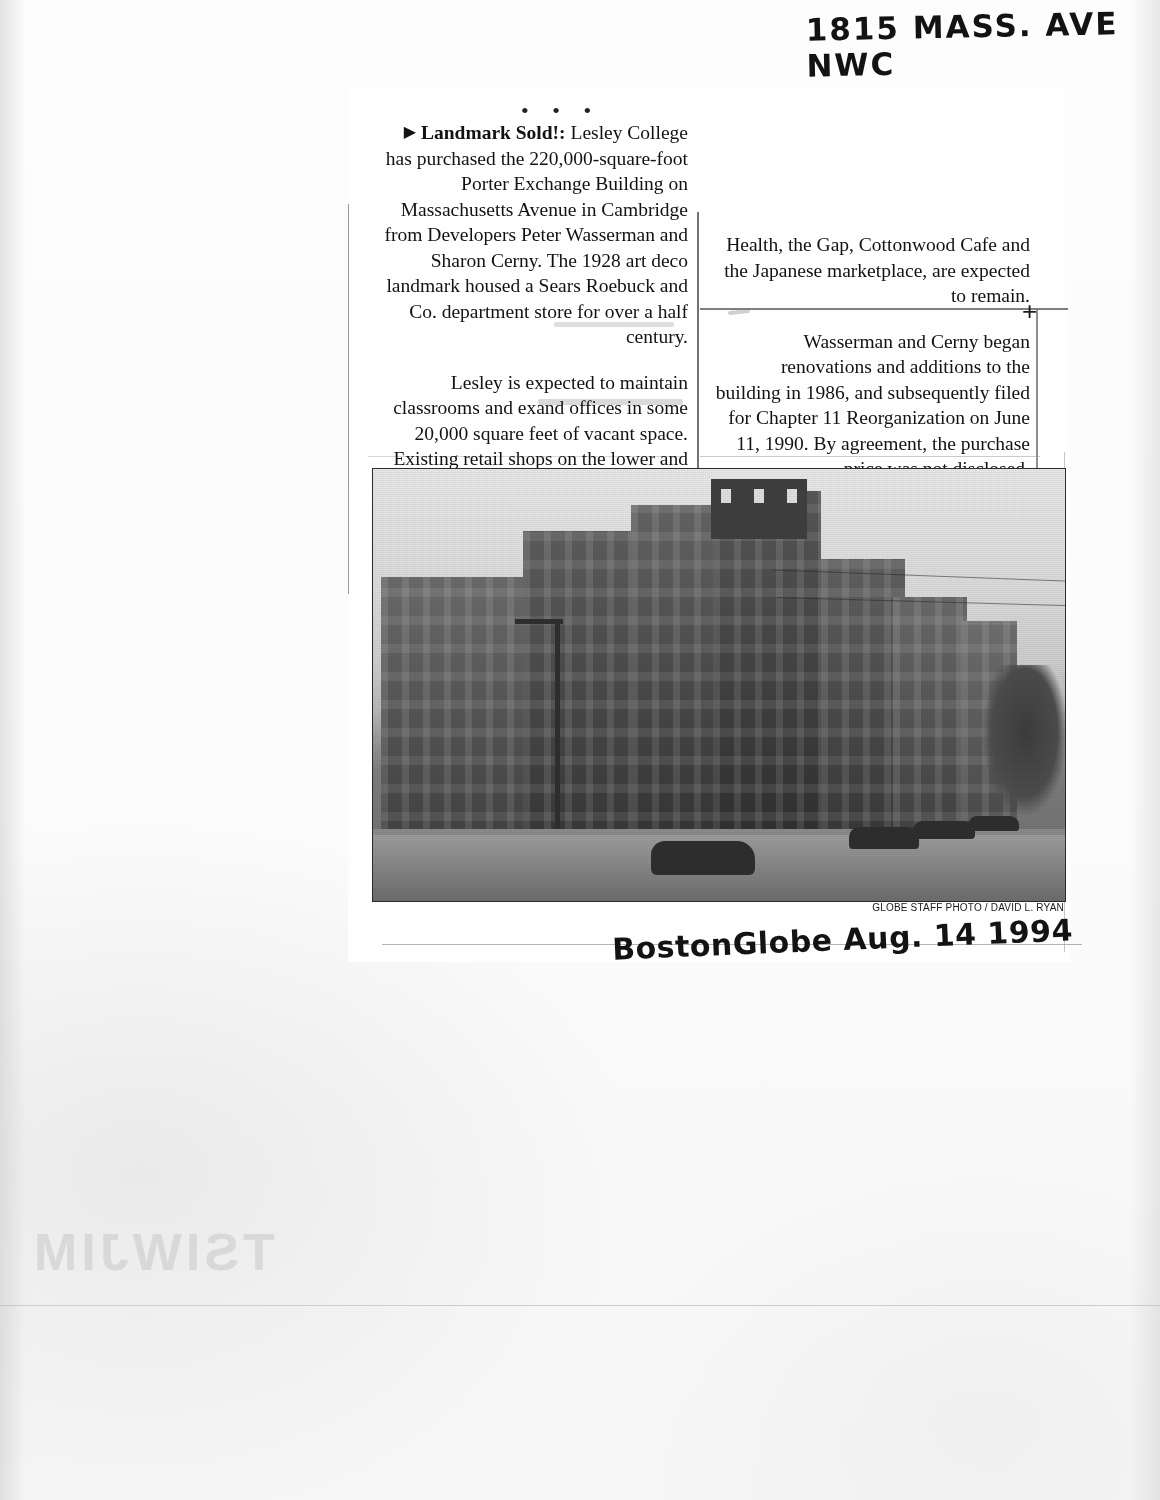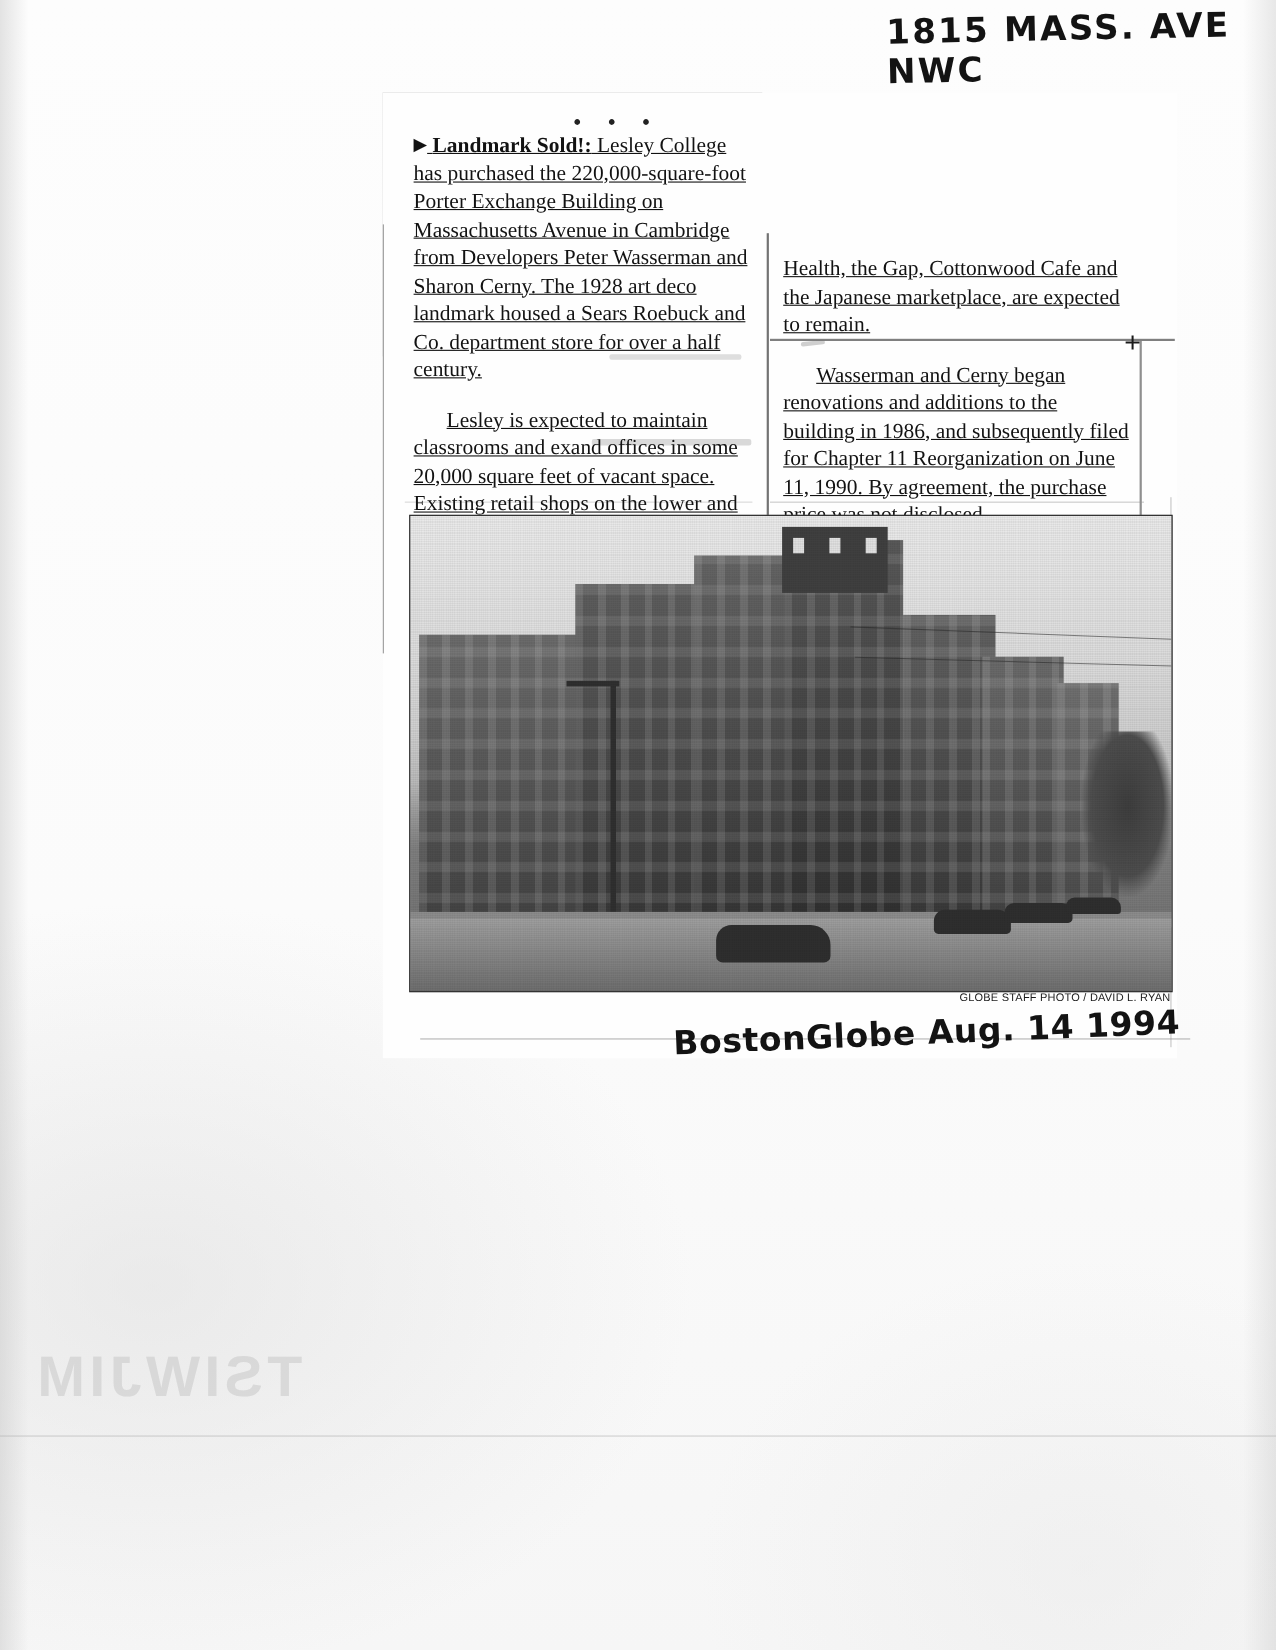--- a/index.html
+++ b/index.html
@@ -118,22 +118,21 @@
     color: #222;
   }
 
   
   .col {
     position: absolute;
     font-family: "Liberation Serif", serif;
     font-size: 19.5px;
     line-height: 25.5px;
     color: #121212;
-    text-align: left;
-    text-decoration: underline;
+    text-align: right;
   }
   .col-left  { left: 28px;  top: 36px;  width: 312px; }
   .col-right { left: 364px; top: 148px; width: 318px; }
   .lede-flag { font-weight: bold; }
   .arrow-glyph {
     display: inline-block;
     font-size: 16px;
     line-height: 19px;
     transform: translateY(-2px);
   }

